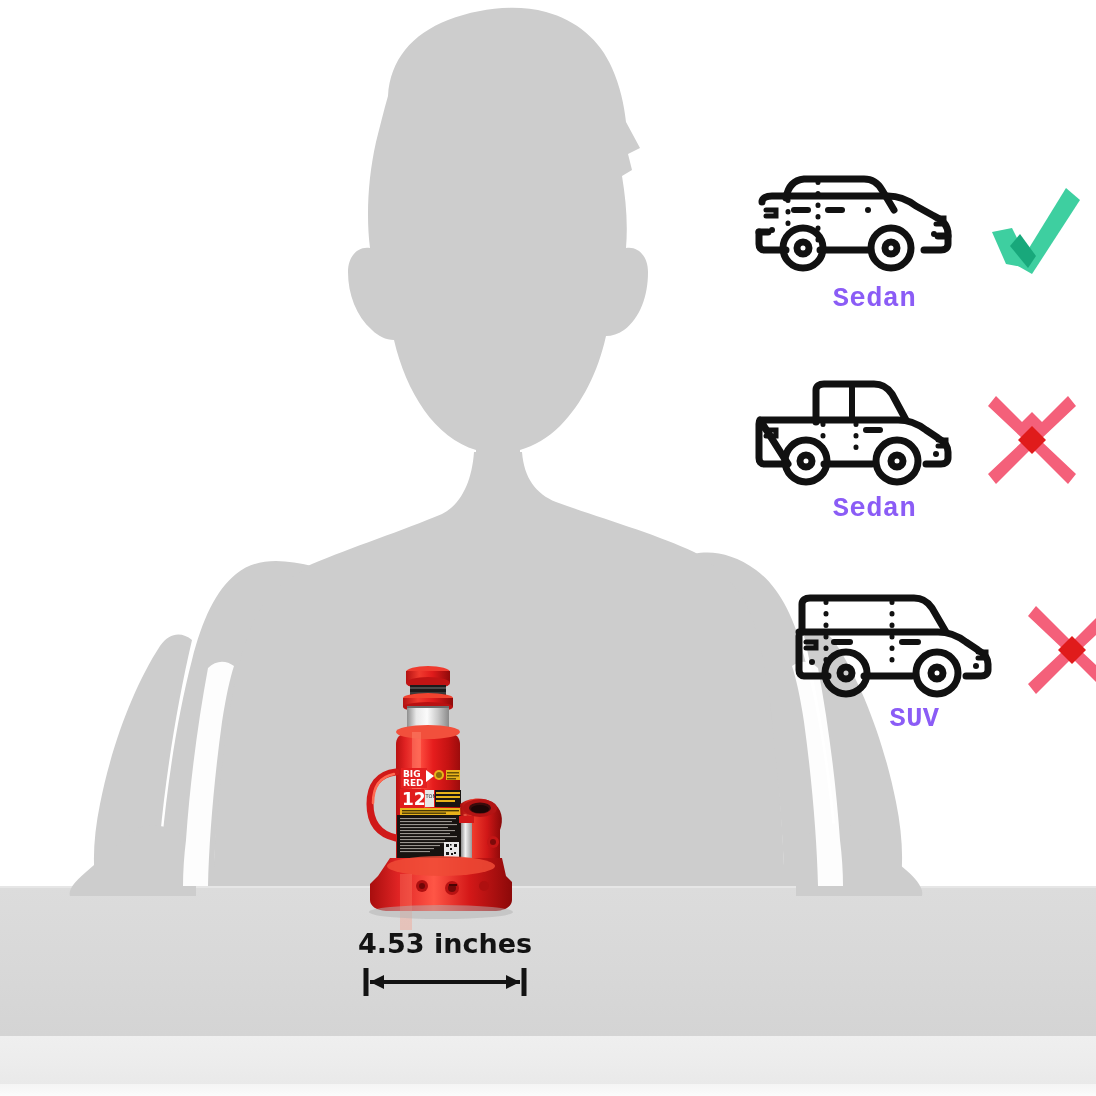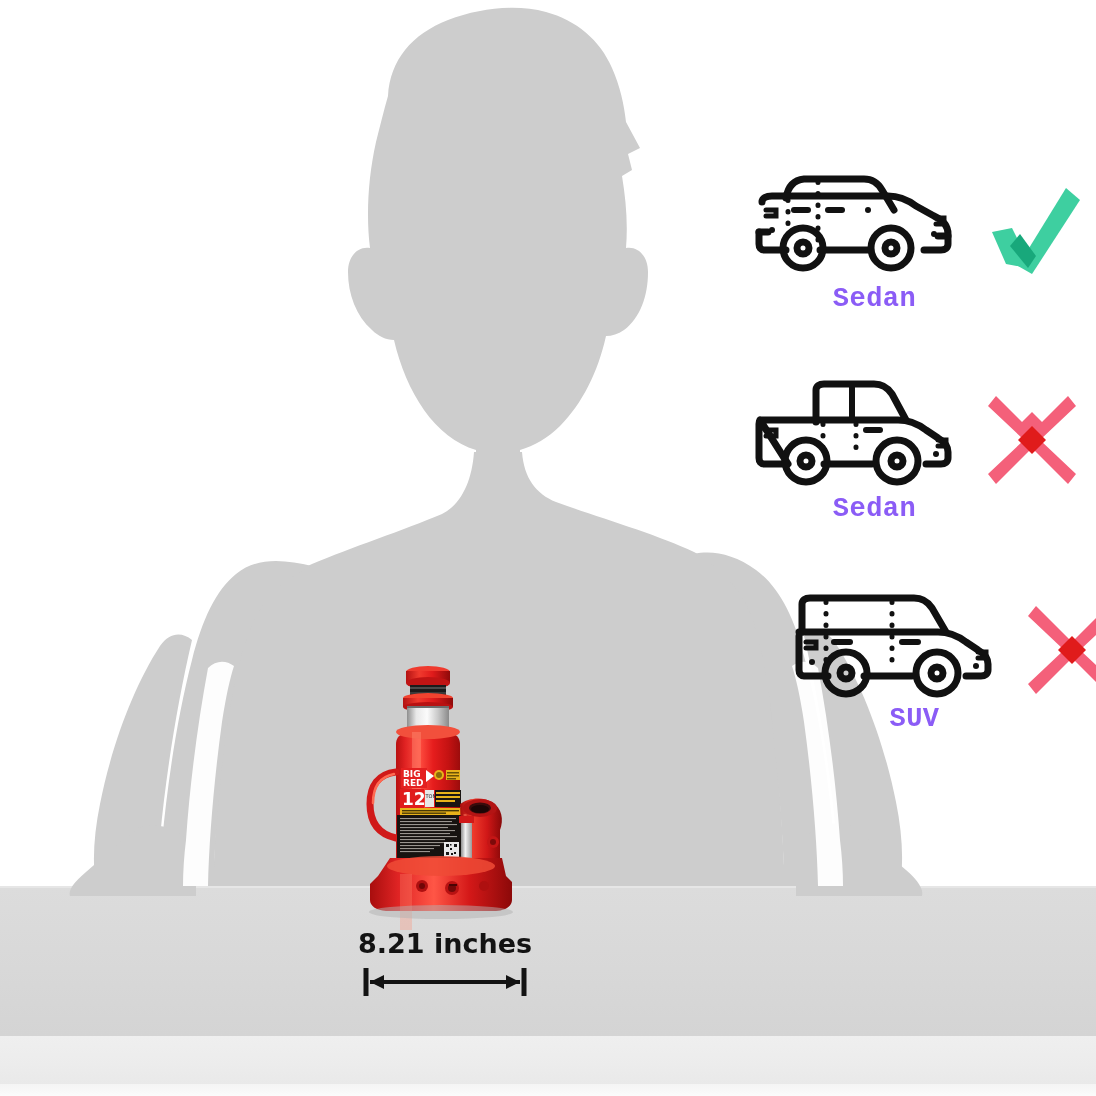--- a/index.html
+++ b/index.html
@@ -414,21 +414,21 @@
       <circle cx="66" cy="224" r="3" fill="#6e0707"></circle>
       <circle cx="96" cy="226" r="7" fill="#b81212"></circle>
       <circle cx="96" cy="226" r="4" fill="#730808"></circle>
       <rect x="93" y="222" width="8" height="2" fill="#4a0404"></rect>
       <circle cx="128" cy="224" r="5" fill="#ae1010"></circle>
 
       <ellipse cx="85" cy="250" rx="72" ry="7" fill="#b1b1b1" opacity="0.5"></ellipse>
     </g>
   </svg>
 
-  <div class="dim-text">8.21  inches</div>
+  <div class="dim-text">4.53  inches</div>
   <svg class="dim-line" viewBox="0 0 170 36">
     <line x1="6" y1="2" x2="6" y2="30" stroke="#131313" stroke-width="5"></line>
     <line x1="164" y1="2" x2="164" y2="30" stroke="#131313" stroke-width="5"></line>
     <line x1="10" y1="16" x2="160" y2="16" stroke="#131313" stroke-width="4"></line>
     <path d="M10 16 L24 9 L24 23 Z" fill="#131313"></path>
     <path d="M160 16 L146 9 L146 23 Z" fill="#131313"></path>
   </svg>
 
   <div class="vehicle-row" style="left:742px; top:158px;">
     <div class="vehicle-block">

